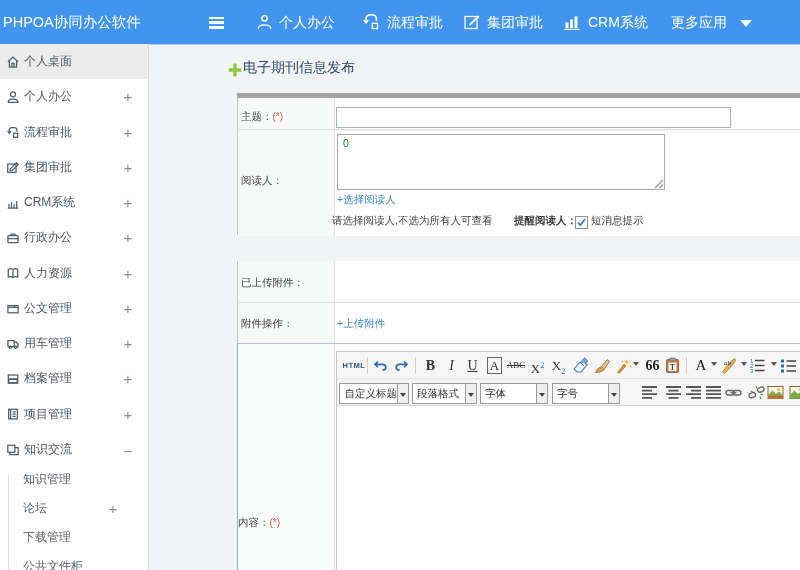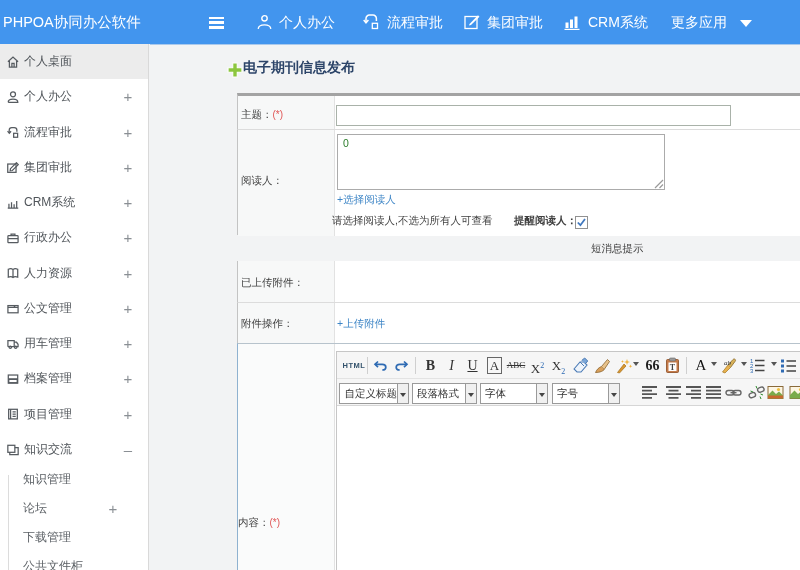--- a/index.html
+++ b/index.html
@@ -24,30 +24,30 @@
 .sitem .pm { position:absolute; left:121px; top:0; width:14px; text-align:center; color:#8a8f94; font-size:15px; font-weight:400; }
 .subwrap { position:absolute; left:0; top:420.5px; width:148px; }
 .subline { position:absolute; left:8px; top:10px; width:1px; height:104px; background:#dcdcdc; }
 .subitem { position:relative; height:29.2px; line-height:29.2px; color:#5a5f64; font-size:12px; }
 .subitem .tx { position:absolute; left:23px; top:0; }
 .subitem .pm { position:absolute; left:106px; top:0; width:14px; text-align:center; color:#8a8f94; font-size:15px; }
 svg.lic path, svg.lic rect, svg.lic circle { fill:none; stroke:#565b60; stroke-width:1.35; }
 
 
 #content { position:absolute; left:150px; top:44px; width:650px; height:526px; background:#f2f3f4; }
-#title { position:absolute; left:93px; top:15px; font-size:14px; font-weight:bold; color:#2c4468; }
+#title { position:absolute; left:93px; top:15px; font-size:14px; font-weight:normal; color:#2c4468; }
 #plusicon { position:absolute; left:76.5px; top:17.5px; width:16px; height:16px; }
 
 .labcell { background:#f7f8f8; }
 .lab { position:absolute; font-size:10.5px; color:#404040; }
 .star { color:#e05555; font-size:10px; }
 .bluelink { color:#3d85c6; font-size:10.5px; text-decoration:none; }
 .ccell { position:absolute; background:#fff; }
 
-#row1 { position:absolute; left:87px; top:49px; width:563px; height:36px; border-top:3px solid #a3a3a3; border-left:1px solid #c3c3c3; }
+#row1 { position:absolute; left:87px; top:49px; width:563px; height:36px; border-top:5px solid #a3a3a3; border-left:1px solid #c3c3c3; }
 #inp1 { position:absolute; left:98px; top:9px; width:395px; height:21px; background:#fff; border:1px solid #a9b2a9; }
 
 #row2 { position:absolute; left:87px; top:85px; width:563px; height:106px; border-top:1px solid #dcdcdc; border-left:1px solid #c3c3c3; }
 #ta { position:absolute; left:99px; top:4px; width:328px; height:56px; background:#fff; border:1px solid #ababab; font-size:10.5px; color:#2a7d2a; padding:2px 5px; }
 #resz { position:absolute; left:416px; top:49px; width:10px; height:10px; }
 
 #secbar { position:absolute; left:87px; top:191px; width:563px; height:26px; background:#e6e7e8; border-top:1px solid #c9c9c9; border-left:1px solid #c3c3c3; }
 #secbar span { position:absolute; left:8px; top:0; line-height:26px; font-weight:bold; font-size:10.5px; color:#3c3c3c; }
 
 #row4 { position:absolute; left:87px; top:217px; width:563px; height:41px; border-left:1px solid #c3c3c3; }
@@ -245,21 +245,21 @@
     <svg id="resz" viewBox="0 0 10 10">
         <path d="M9 1 L1 9 M9 5.5 L5.5 9" stroke="#9a9a9a" stroke-width="1.2" fill="none"></path>
       </svg>
     <a class="bluelink abs" style="left:99px;top:63px;" href="#">+选择阅读人</a>
     <div class="lab" style="left:94px;top:84px;">请选择阅读人,不选为所有人可查看</div>
     <div class="lab" style="left:276px;top:84px;font-weight:bold;">提醒阅读人：</div>
     <svg class="abs" style="left:337px;top:86px;" width="13" height="13" viewBox="0 0 13 13">
         <rect x="0.5" y="0.5" width="12" height="12" fill="#fff" stroke="#919191"></rect>
         <path d="M2.8 6.5 L5.4 9.2 L10 3" stroke="#4178be" stroke-width="1.8" fill="none"></path>
       </svg>
-    <div class="lab" style="left:353px;top:84px;margin-top:28px;">短消息提示</div>
+    <div class="lab" style="left:353px;top:84px;">短消息提示</div>
   </div>
 
 
   <div id="row4">
     <div class="labcell abs" style="left:0;top:0;width:96px;height:41px;"></div>
     <div class="ccell" style="left:96px;top:0;width:467px;height:41px;"></div>
     <div class="abs" style="left:96px;top:0;width:1px;height:41px;background:#e2e2e2;"></div>
     <div class="lab" style="left:3px;top:15px;">已上传附件：</div>
   </div>
 

